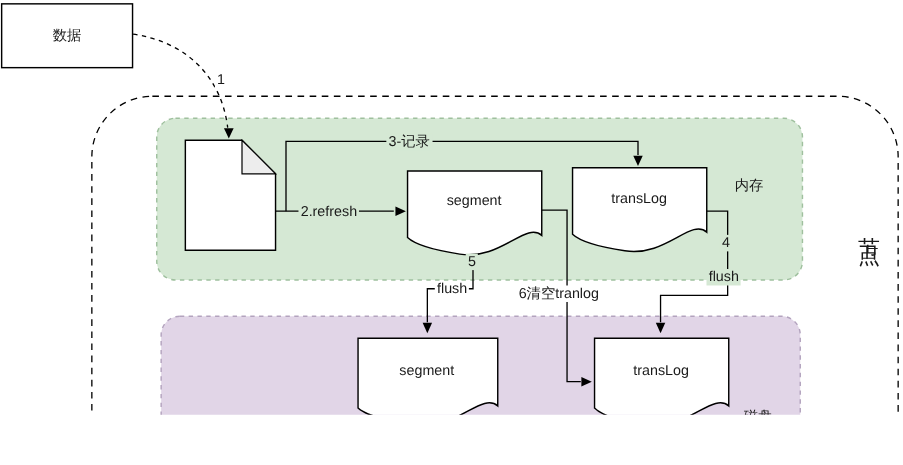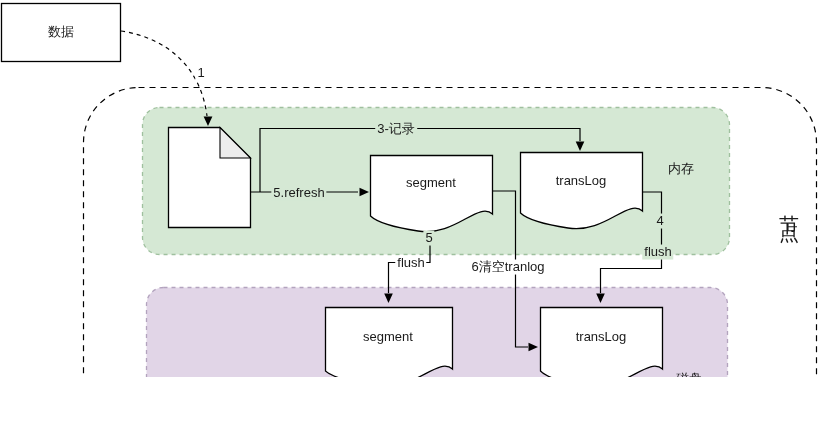--- a/index.html
+++ b/index.html
@@ -65,23 +65,23 @@
 
     <path d="M325.5,307.5 L452.5,307.5 L452.5,369 C438,356 414,392 377,386 C357,383 334,379 325.5,371 Z" fill="#ffffff" stroke="#000000" stroke-width="1.3"></path>
 
     <path d="M540.5,307.5 L662.5,307.5 L662.5,369 C648,356 624,392 587,386 C567,383 548,379 540.5,371 Z" fill="#ffffff" stroke="#000000" stroke-width="1.3"></path>
   </svg>
 
   <div class="shape-lbl" style="left:61px;top:32px;">数据</div>
 
   <div class="lbl on-white" style="left:201px;top:73px;">1</div>
 
-  <div class="lbl on-green" style="left:396px;top:129px;text-align:center;">3-记录</div>
+  <div class="lbl on-green" style="left:372px;top:129px;text-align:center;">3-记录</div>
 
-  <div class="lbl on-green" style="left:299px;top:193px;">5.refresh</div>
+  <div class="lbl on-green" style="left:299px;top:193px;">2.refresh</div>
 
   <div class="lbl on-green" style="left:429px;top:238px;">5</div>
 
   <div class="lbl on-white" style="left:411px;top:263px;">flush</div>
 
   <div class="lbl on-white" style="left:508px;top:267px;">6清空tranlog</div>
 
   <div class="lbl on-green" style="left:660px;top:221px;">4</div>
 
   <div class="lbl on-green" style="left:658px;top:252px;">flush</div>

